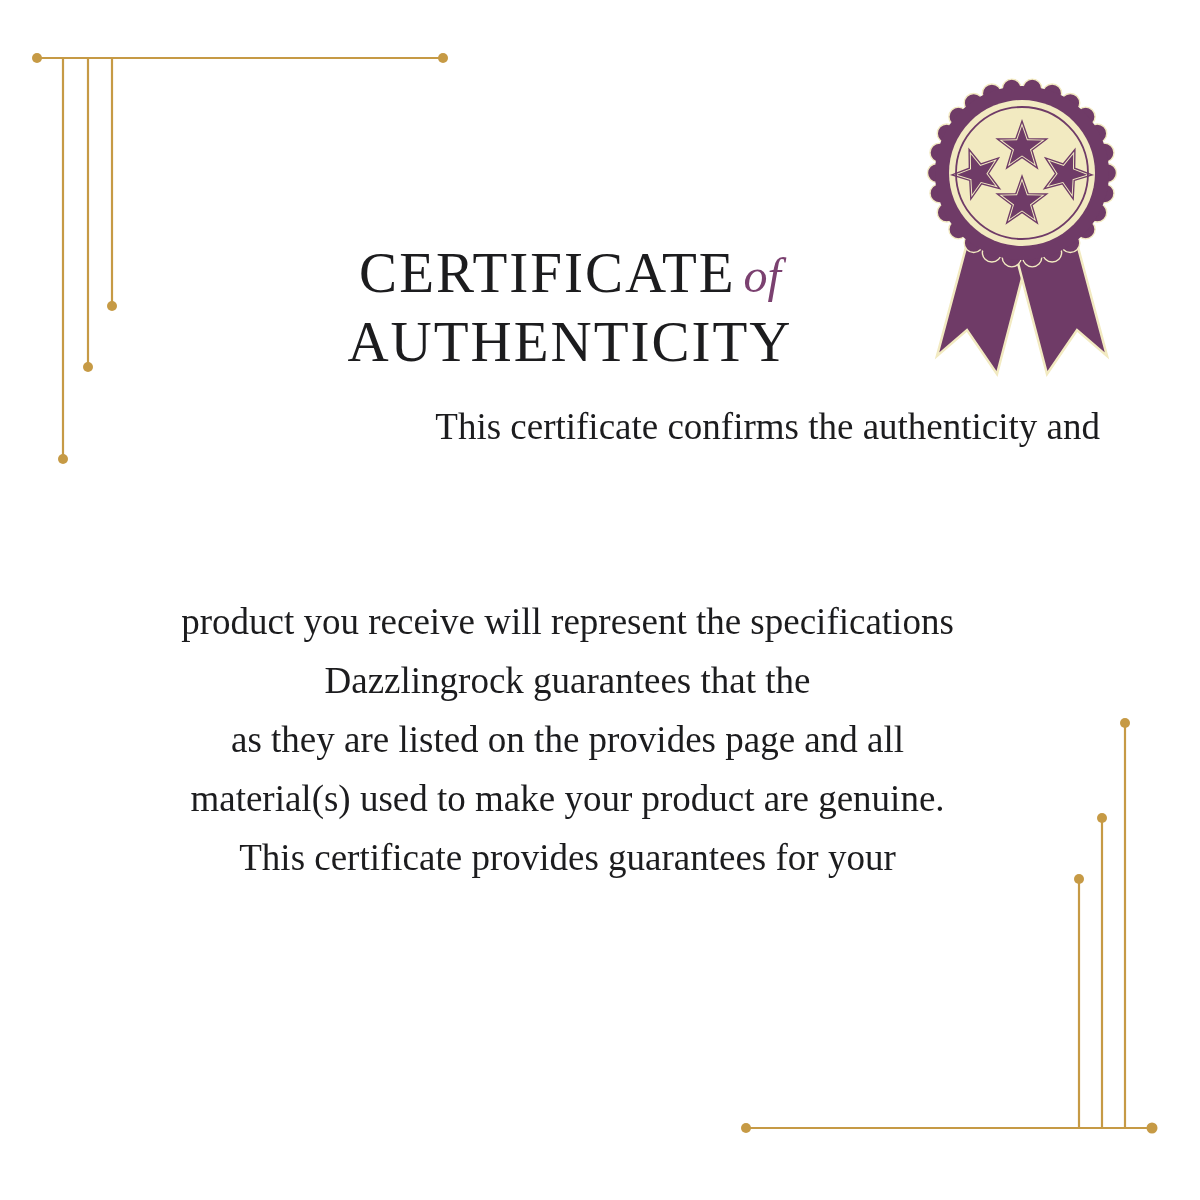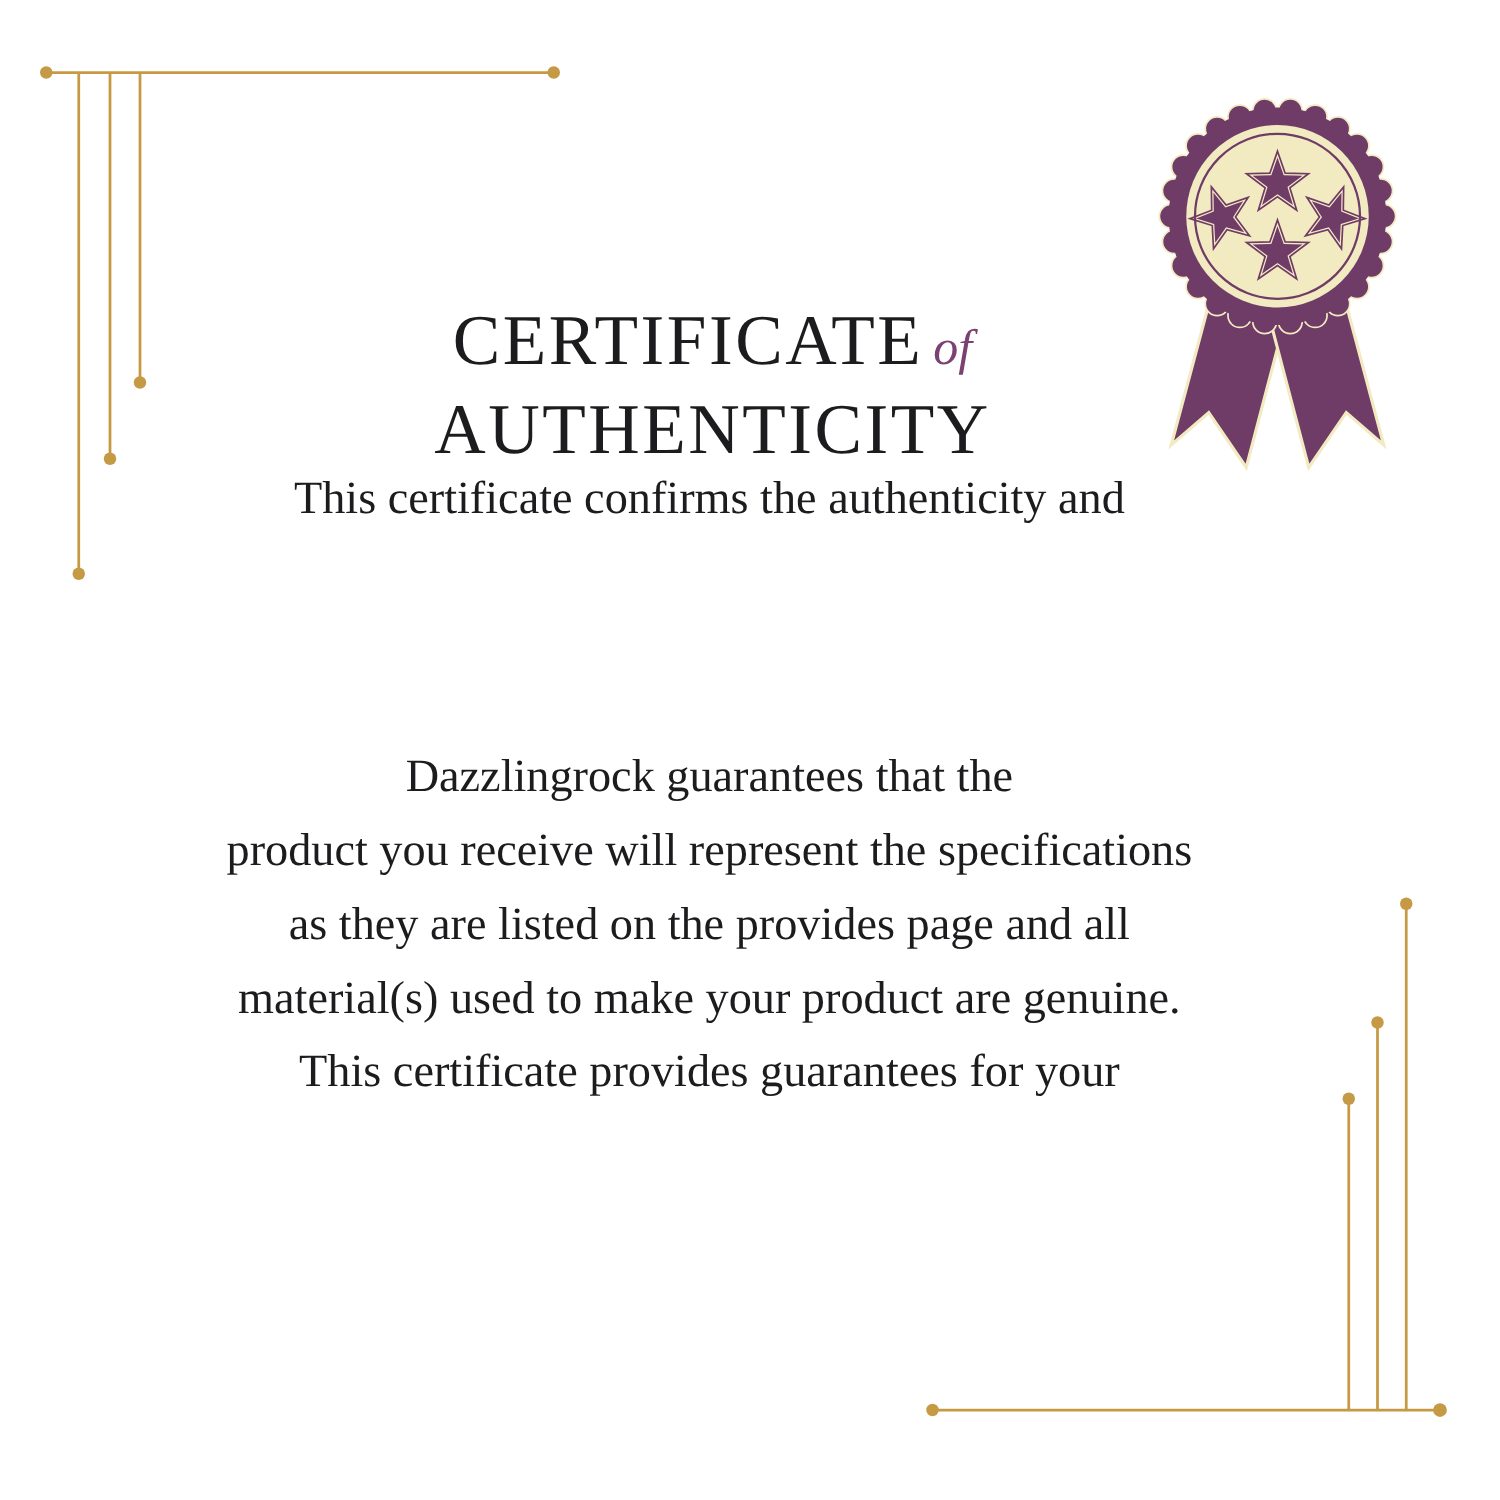--- a/index.html
+++ b/index.html
@@ -13,25 +13,25 @@
   }
   .ornament-svg,.badge-svg{position:absolute;display:block;}
   .ornament-svg{left:0;top:0;width:1200px;height:1200px;}
   .ornament-svg line{stroke:var(--gold);stroke-width:2.2;}
   .ornament-svg circle{fill:var(--gold);}
   .title{
     position:absolute;left:40px;top:240px;width:1060px;text-align:center;
     font-size:57px;line-height:66px;letter-spacing:2px;color:var(--ink);
   }
   .title .accent{
-    font-style:italic;font-size:40px;letter-spacing:0;
+    font-style:italic;font-size:48px;letter-spacing:0;
     color:var(--purple_accent);text-transform:none;margin-left:8px;
   }
   .subtitle{
-    position:absolute;left:35px;top:368px;width:1065px;text-align:center;
+    position:absolute;left:35px;top:396px;width:1065px;text-align:right;
     font-size:37px;line-height:62px;
   }
   .body-text{
     position:absolute;left:35px;top:592px;width:1065px;text-align:center;
     font-size:37px;line-height:59px;
   }
   .badge{position:absolute;left:925px;top:78px;width:200px;height:300px;}
   .badge svg{width:100%;height:100%;}
   .tail{fill:var(--purple);stroke:var(--cream);stroke-width:2.5;stroke-linejoin:miter;}
   .scallops circle{fill:var(--purple);stroke:var(--cream);stroke-width:1.4;}
@@ -127,20 +127,20 @@
   <div class="title">
     <div><span>CERTIFICATE</span><span class="accent">of</span></div>
     <div>AUTHENTICITY</div>
   </div>
 
   <div class="subtitle">
       <div>This certificate confirms the authenticity and</div>
     </div>
 
   <div class="body-text">
+      <div>product you receive will represent the specifications</div>
       <div>Dazzlingrock guarantees that the</div>
-      <div>product you receive will represent the specifications</div>
       <div>as they are listed on the provides page and all</div>
       <div>material(s) used to make your product are genuine.</div>
       <div>This certificate provides guarantees for your</div>
     </div>
 
 </div>
 
 </body></html>

